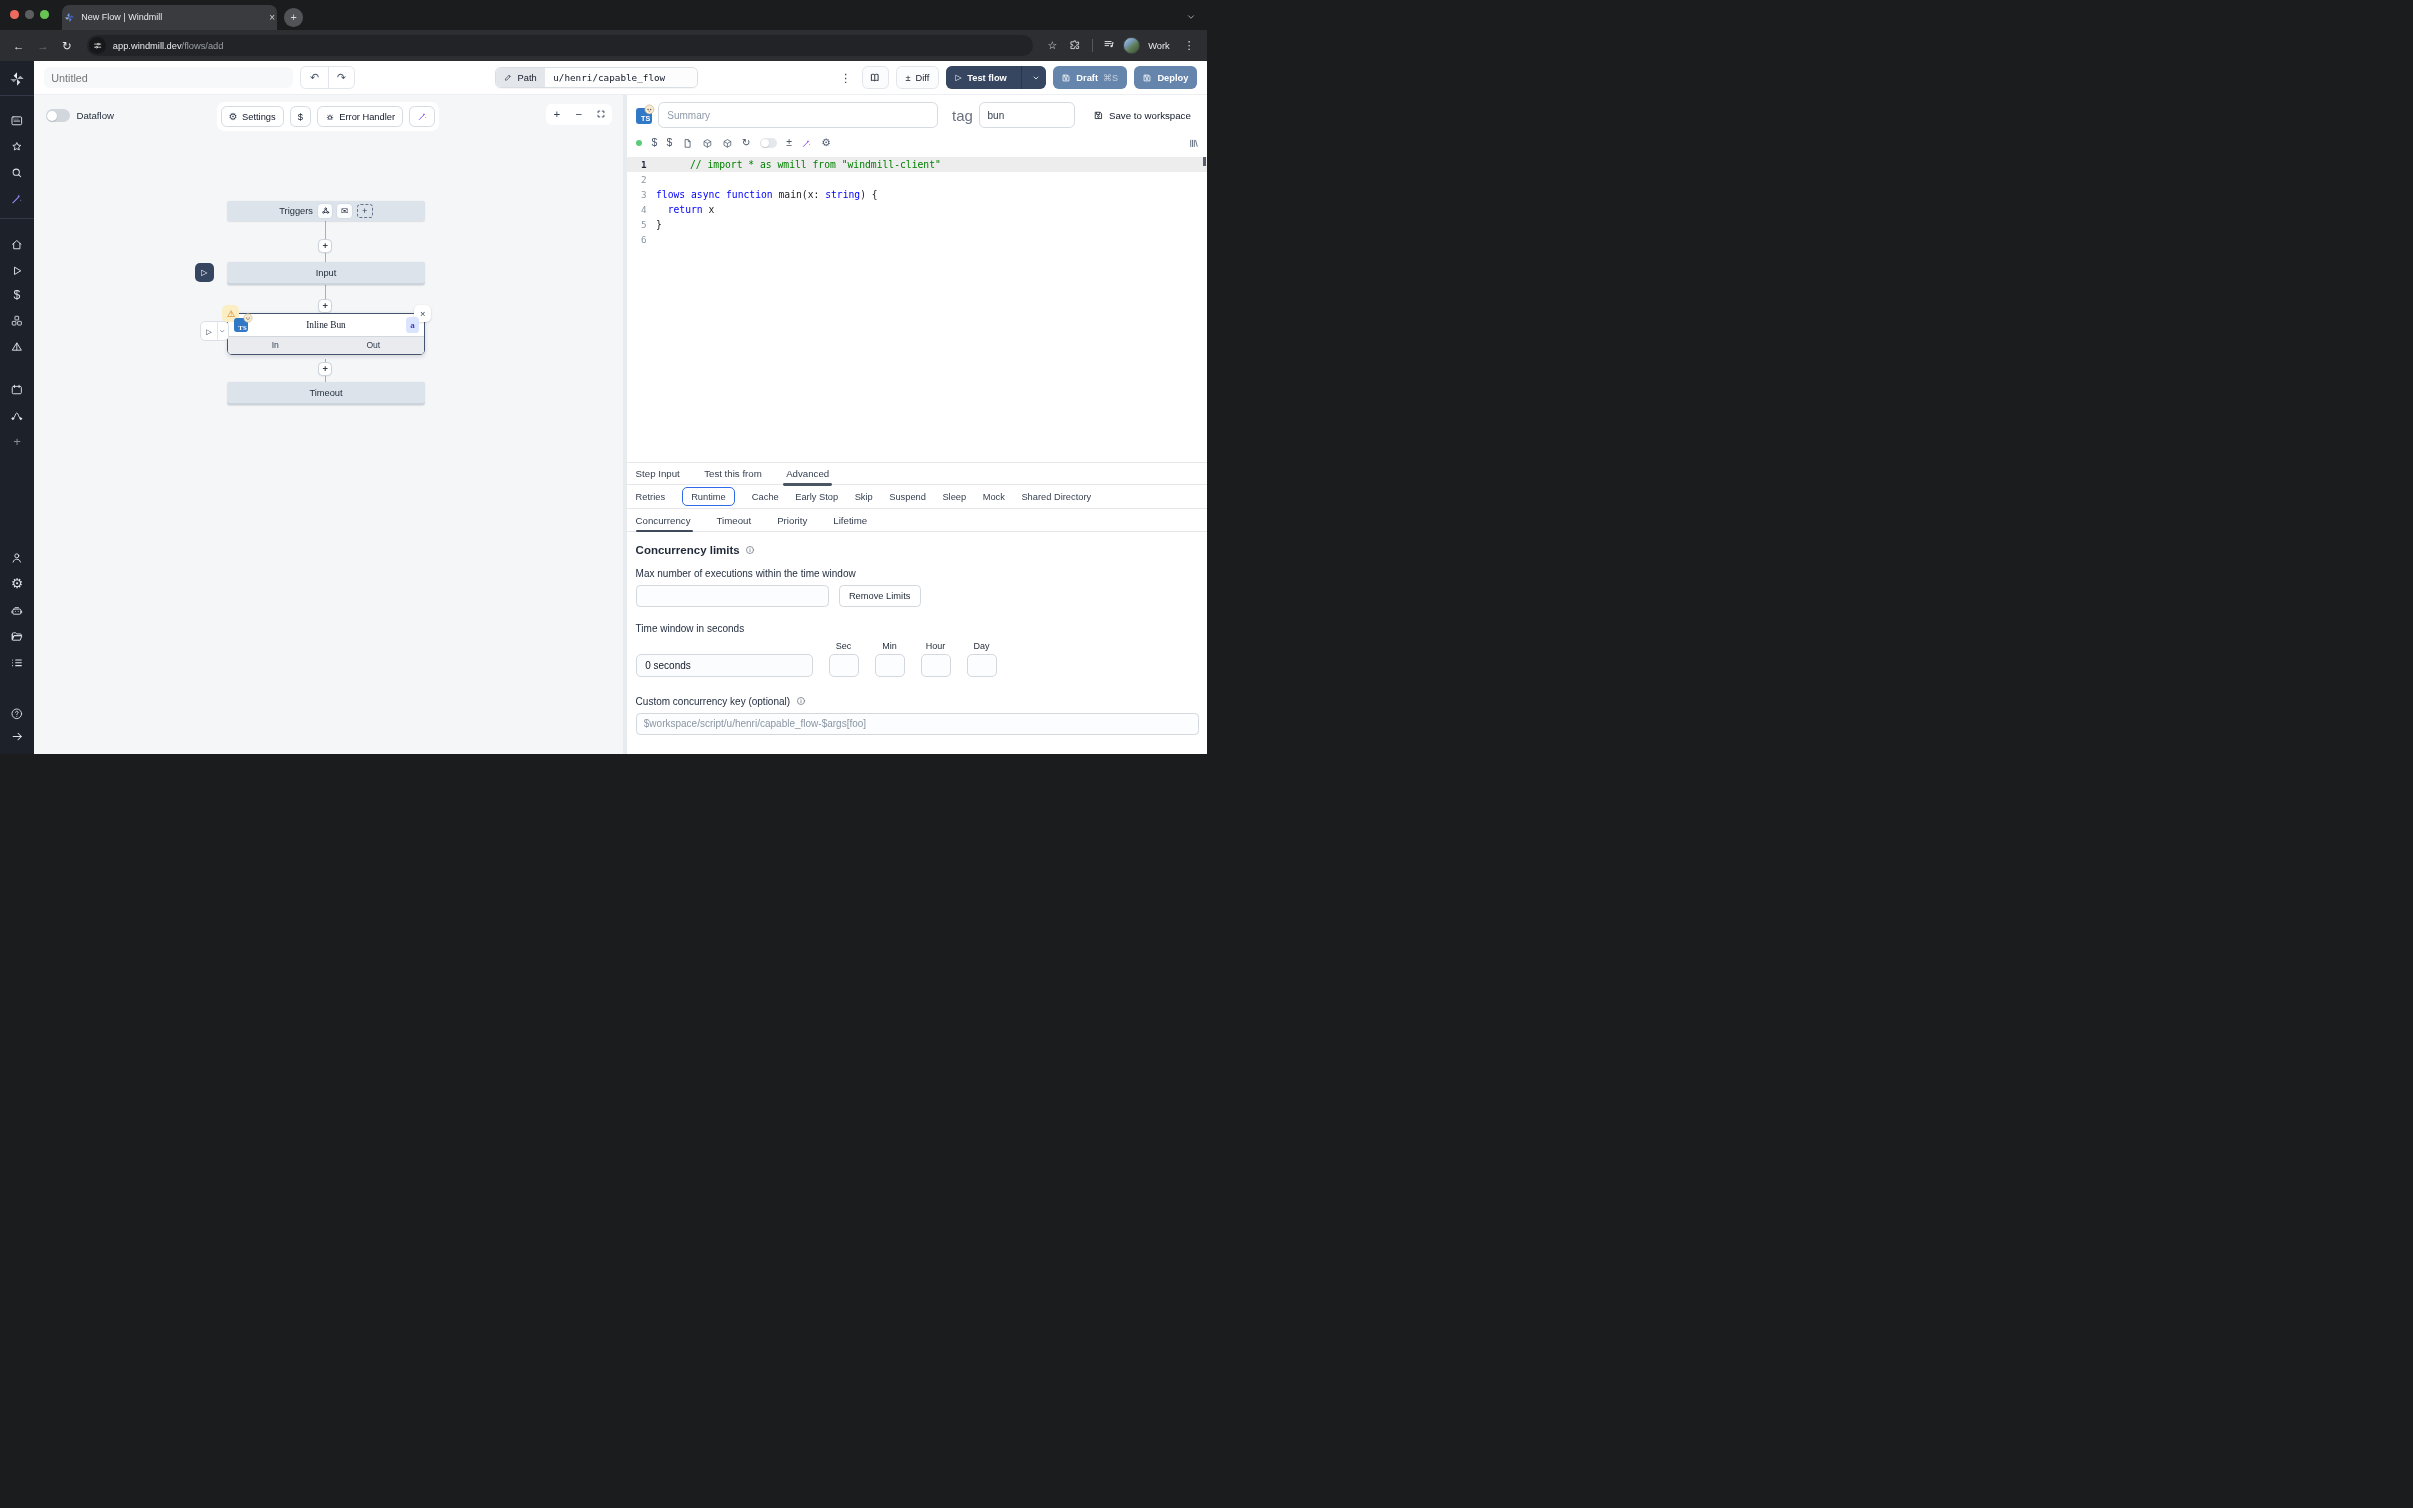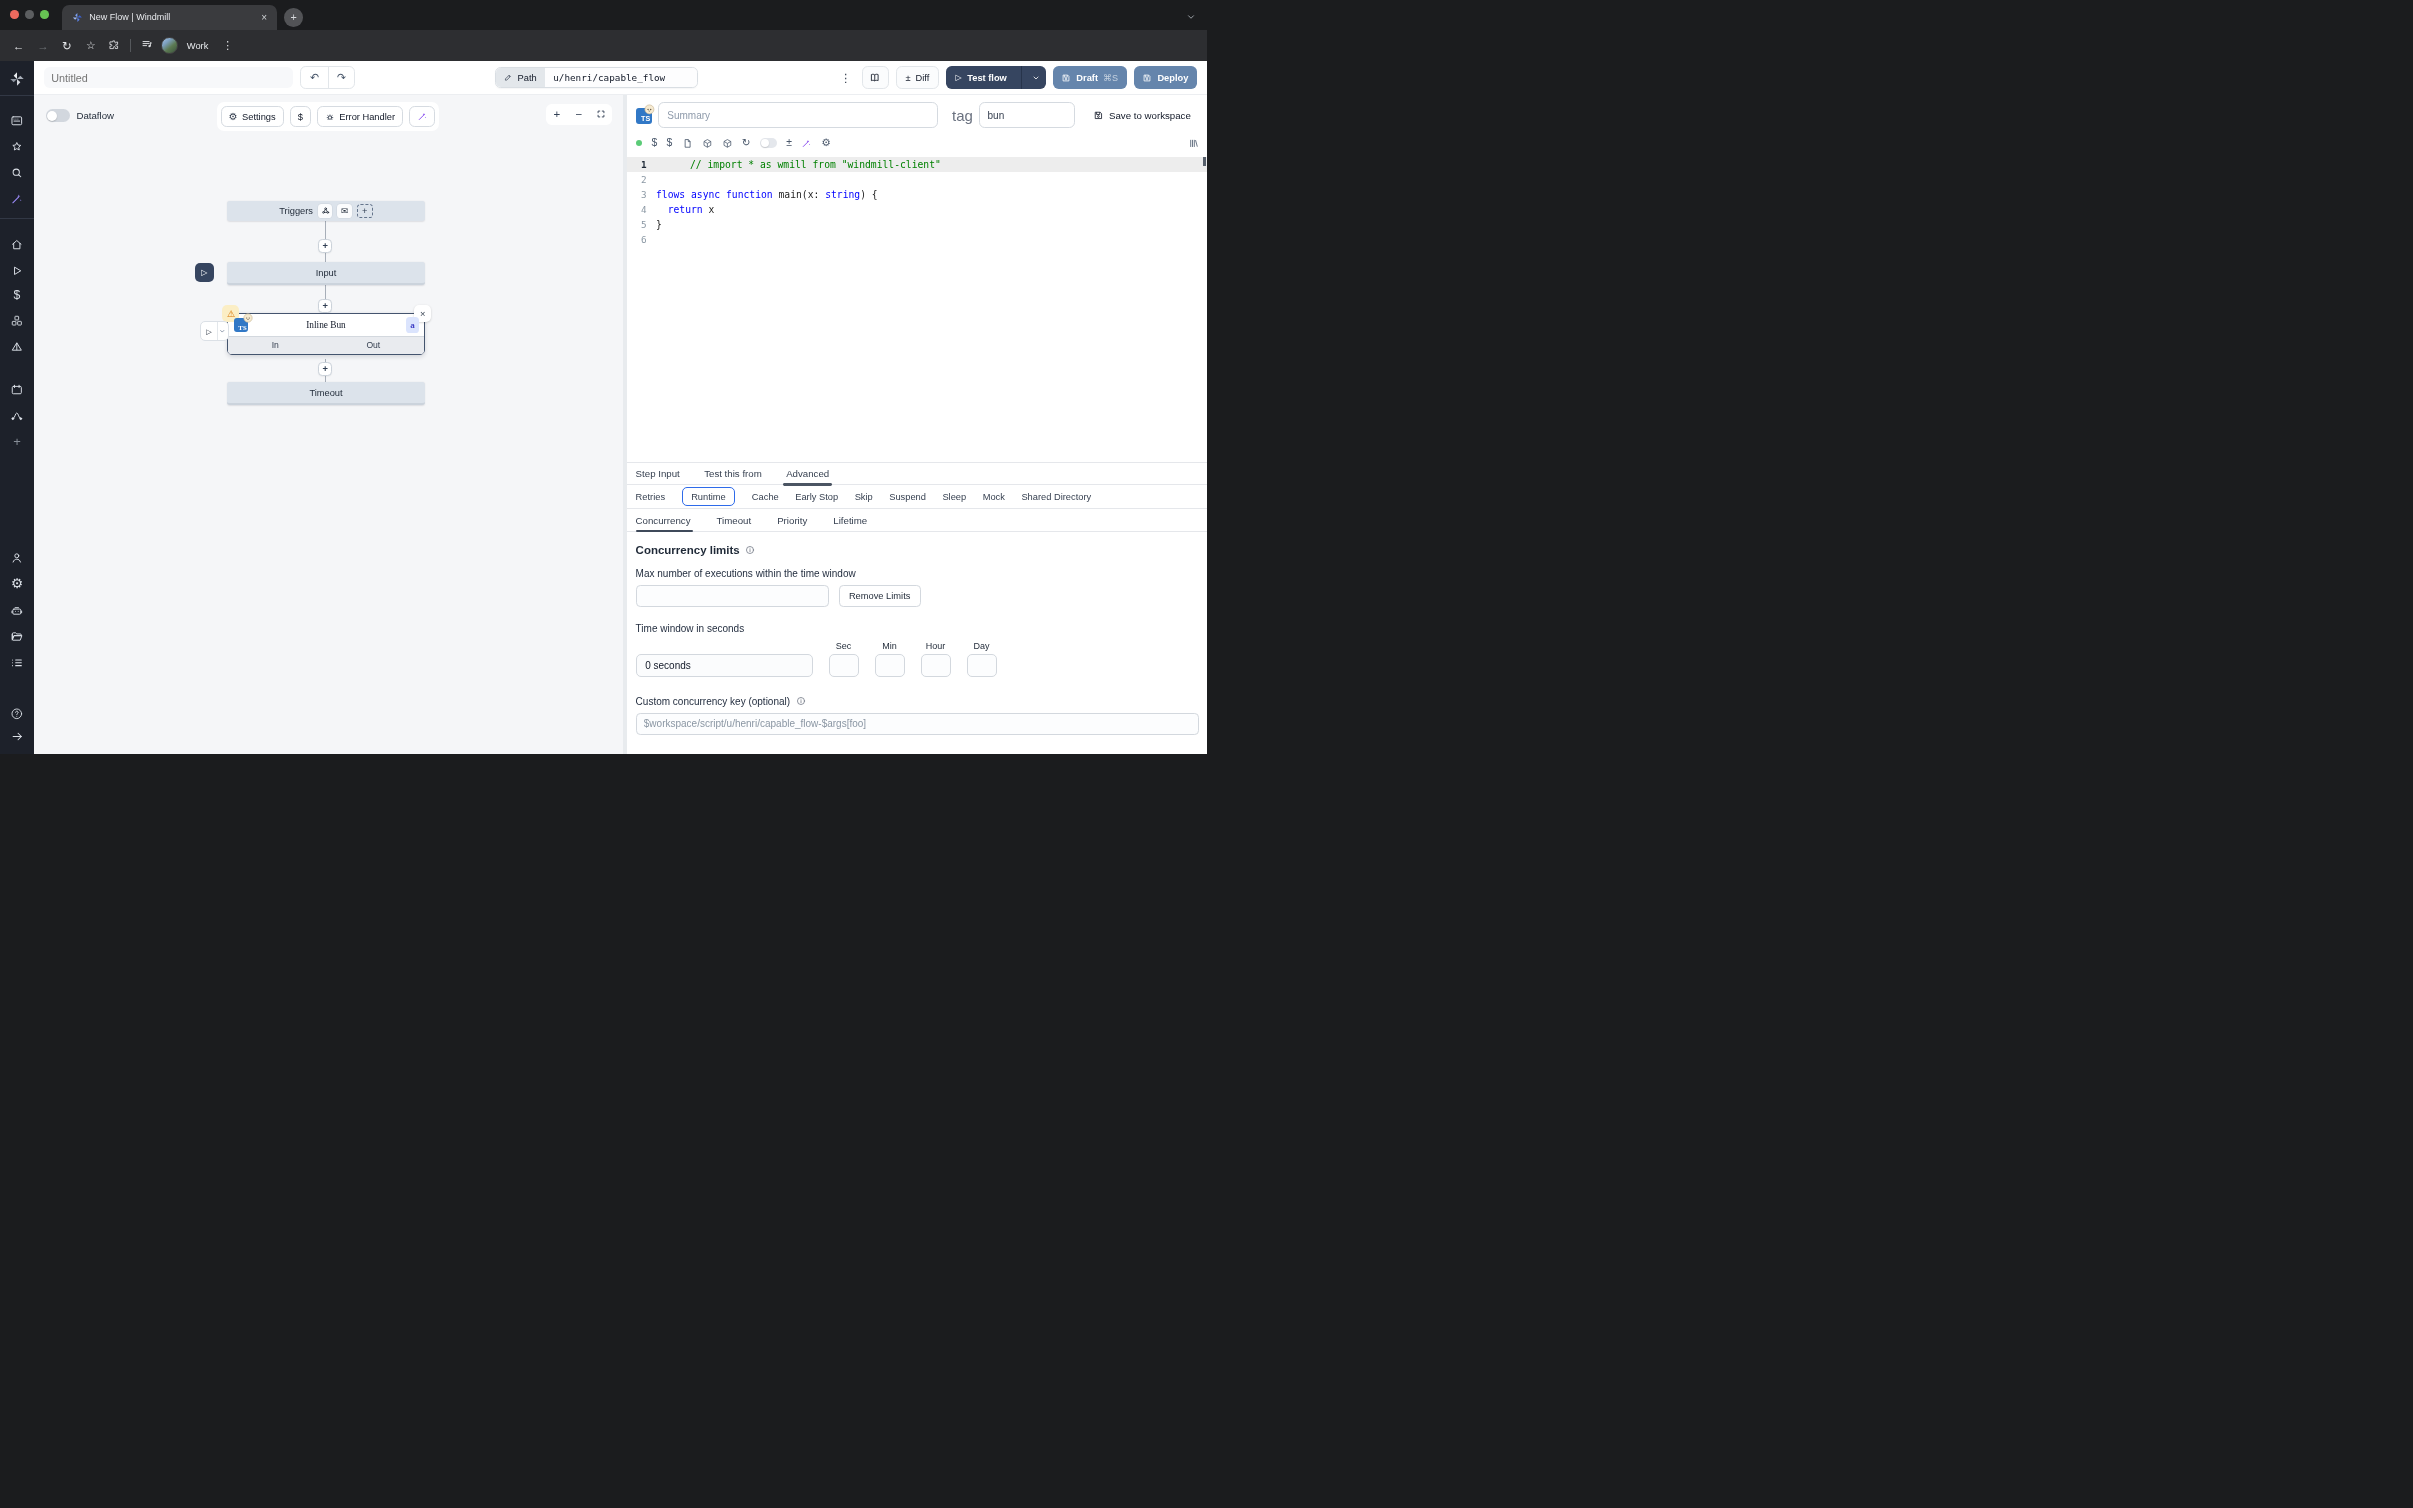--- a/index.html
+++ b/index.html
@@ -7,21 +7,21 @@
     font-family:"Liberation Sans","DejaVu Sans",sans-serif; background:#1b1c1e; }
   .mono { font-family:"DejaVu Sans Mono","Liberation Mono",monospace; }
 
   
   .chrome { width:1207px; height:61px; }
   .tabstrip { height:29.5px; background:#1b1c1e; display:flex; align-items:flex-end; position:relative; }
   .lights { position:absolute; left:10px; top:10px; display:flex; gap:6.5px; }
   .light { width:8.6px; height:8.6px; border-radius:50%; }
   .l-red{background:#ec6a5e}.l-mid{background:#5c5e60}.l-grn{background:#67c353}
   .tab { margin-left:62px; width:215px; height:24.4px; background:#3a3b3e; border-radius:7.2px 7.2px 0 0;
-    display:flex; align-items:center; padding:0 10px; gap:6.5px; }
+    display:flex; align-items:center; padding:0 2px; gap:6.5px; }
   .tab-title { flex:1; color:#e8eaed; font-size:9px; white-space:nowrap; overflow:hidden; }
   .tab-close { color:#cdd0d3; font-size:10px; cursor:default; }
   .newtab { width:18.7px; height:18.7px; border-radius:50%; background:#525356; color:#d7d9dc;
     display:flex; align-items:center; justify-content:center; font-size:10.8px; margin:0 0 2.9px 7.2px; }
   .strip-chevron { margin-left:auto; margin-right:11.5px; margin-bottom:7.2px; }
 
   .urlrow { height:32px; background:#2d2e31; display:flex; align-items:center; padding:0 8.6px; gap:4.3px; }
   .navbtn { width:20px; height:20px; display:flex; align-items:center; justify-content:center;
     color:#e3e5e8; font-size:11.5px; }
   .navbtn.dim { color:#6e7276; }
@@ -222,20 +222,30 @@
     </div>
     <div class="newtab">+</div>
     <svg class="strip-chevron" width="10" height="10" viewBox="0 0 24 24" fill="none" stroke="#9aa0a6" stroke-width="2.4" stroke-linecap="round">
         <path d="M6 9l6 6 6-6"></path>
       </svg>
   </div>
   <div class="urlrow">
     <div class="navbtn">←</div>
     <div class="navbtn dim">→</div>
     <div class="navbtn">↻</div>
+    <div class="omnibox">
+      <span class="site-chip">
+        <svg width="9.3" height="9.3" viewBox="0 0 24 24" fill="none" stroke="#e8eaed" stroke-width="2" stroke-linecap="round">
+            <path d="M4 8h7M16.5 8H20M4 16h3.5M13 16h7"></path>
+            <circle cx="13.5" cy="8" r="2.2"></circle>
+            <circle cx="9.5" cy="16" r="2.2"></circle>
+          </svg>
+      </span>
+      <span class="url"><span>app.windmill.dev</span><span class="path">/flows/add</span></span>
+    </div>
     <div class="chrome-ic">☆</div>
     <div class="chrome-ic">
       <svg width="11.5" height="11.5" viewBox="0 0 24 24" fill="none" stroke="#dfe1e4" stroke-width="1.8" stroke-linejoin="round">
           <path d="M10 4h4v2.2a1.8 1.8 0 003.6 0H20v5h-2.2a1.8 1.8 0 000 3.6H20v5h-5v-2.2a1.8 1.8 0 00-3.6 0V20H4v-5h2.2a1.8 1.8 0 000-3.6H4V6h6z"></path>
         </svg>
     </div>
     <div class="vdiv"></div>
     <div class="chrome-ic">
       <svg width="12.2" height="12.2" viewBox="0 0 24 24" fill="none" stroke="#dfe1e4" stroke-width="1.9" stroke-linecap="round">
           <path d="M4 7h12M4 11h12M4 15h7"></path>

